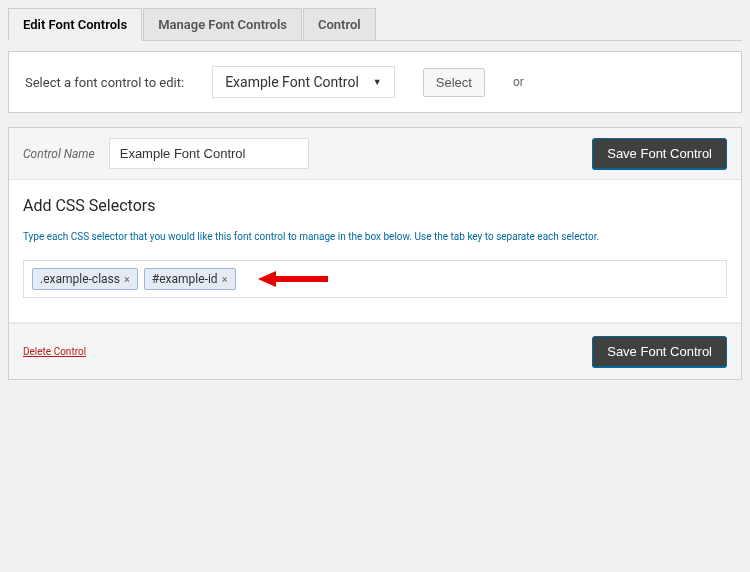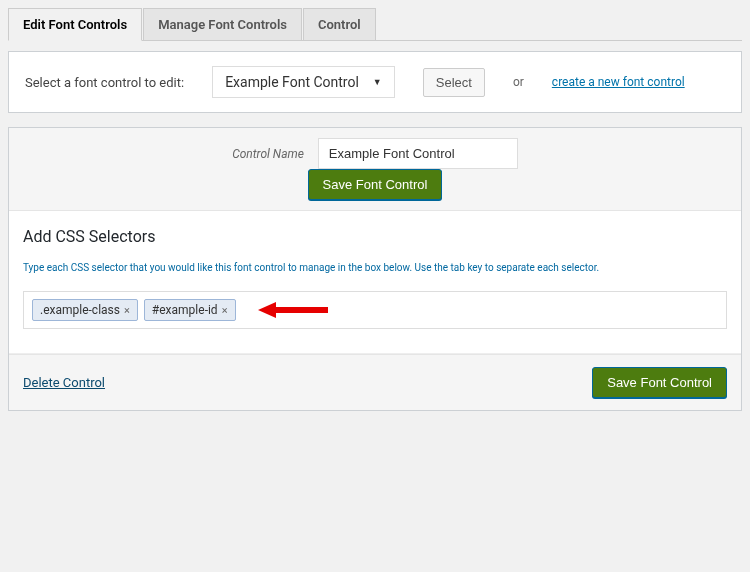--- a/index.html
+++ b/index.html
@@ -17,64 +17,63 @@
     .select-box { display: inline-flex; align-items: center; border: 1px solid #ddd; background: #fff; padding: 7px 12px; gap: 14px; }
     .select-box span { font-size: 14px; color: #333; }
     .select-box .caret { font-size: 9px; color: #333; }
     
     .btn { padding: 6px 12px; border: 1px solid #ccc; background: #f7f7f7; cursor: pointer; font-size: 13px; color: #555; border-radius: 2px; }
     
     .or-text { color: #666; font-size: 12px; }
     .link { color: #0073aa; text-decoration: underline; cursor: pointer; font-size: 12px; }
     
     .main-panel { background: #fff; border: 1px solid #ccd0d4; }
-    .row-header { display: flex; align-items: center; justify-content: space-between; padding: 10px 14px; background: #f5f5f5; border-bottom: 1px solid #e5e5e5; flex-direction: column; }
+    .row-header { display: flex; align-items: center; justify-content: space-between; padding: 10px 14px; background: #f5f5f5; border-bottom: 1px solid #e5e5e5; }
     .row-header-left { display: flex; align-items: center; gap: 14px; }
     .row-header-left label { color: #666; font-style: italic; font-size: 12px; }
     .text-input { border: 1px solid #ddd; padding: 7px 10px; background: #fff; color: #333; font-size: 13px; width: 200px; }
     
-    .btn-primary { background: #4d7c0f; border: 1px solid #006799; color: #fff; padding: 7px 14px; font-size: 13px; cursor: pointer; border-radius: 3px; box-shadow: 0 1px 0 #006799; }
+    .btn-primary { background: #404040; border: 1px solid #006799; color: #fff; padding: 7px 14px; font-size: 13px; cursor: pointer; border-radius: 3px; box-shadow: 0 1px 0 #006799; }
     
     .section { padding: 16px 14px; }
     .section h3 { font-size: 16px; font-weight: 400; color: #23282d; margin-bottom: 14px; }
     .section p { font-size: 10px; color: #0369a1; line-height: 1.5; margin-bottom: 16px; }
     
     .tag-input { border: 1px solid #ddd; padding: 7px 8px; display: flex; gap: 6px; position: relative; }
     .tag { display: inline-flex; align-items: center; background: #e4ebf4; border: 1px solid #9db6d8; border-radius: 2px; padding: 3px 7px; font-size: 12px; color: #333; gap: 4px; }
     .tag .x { color: #666; cursor: pointer; font-size: 11px; }
     
     .arrow { position: relative; margin-left: 16px; display: flex; align-items: center; }
     .arrow svg { display: block; }
     
     .divider { border-top: 1px solid #eee; margin: 8px 0 0 0; }
     
     .checkbox { width: 18px; height: 18px; border: 1px solid #bbb; background: #fff; cursor: pointer; display: inline-block; }
     
     .footer { display: flex; align-items: center; justify-content: space-between; padding: 12px 14px; background: #f5f5f5; border-top: 1px solid #e5e5e5; }
-    .delete-link { color: #0c4a6e; text-decoration: underline; cursor: pointer; font-size: 13px; }
+    .delete-link { color: #b91c1c; text-decoration: underline; cursor: pointer; font-size: 10px; }
   </style>
 </head>
 <body>
 
 <div class="tabs">
   <div class="tab active">Edit Font Controls</div>
   <div class="tab">Manage Font Controls</div>
   <div class="tab">Control</div>
 </div>
 
 <div class="panel">
   <div class="panel-top">
     <label>Select a font control to edit:</label>
     <div class="select-box">
       <span>Example Font Control</span>
       <span class="caret">▼</span>
     </div>
     <button class="btn">Select</button>
     <span class="or-text">or</span>
-    <a class="link">create a new font control</a>
   </div>
 </div>
 
 <div class="main-panel">
   <div class="row-header">
     <div class="row-header-left">
       <label>Control Name</label>
       <input class="text-input" value="Example Font Control" style="">
     </div>
     <button class="btn-primary">Save Font Control</button>

